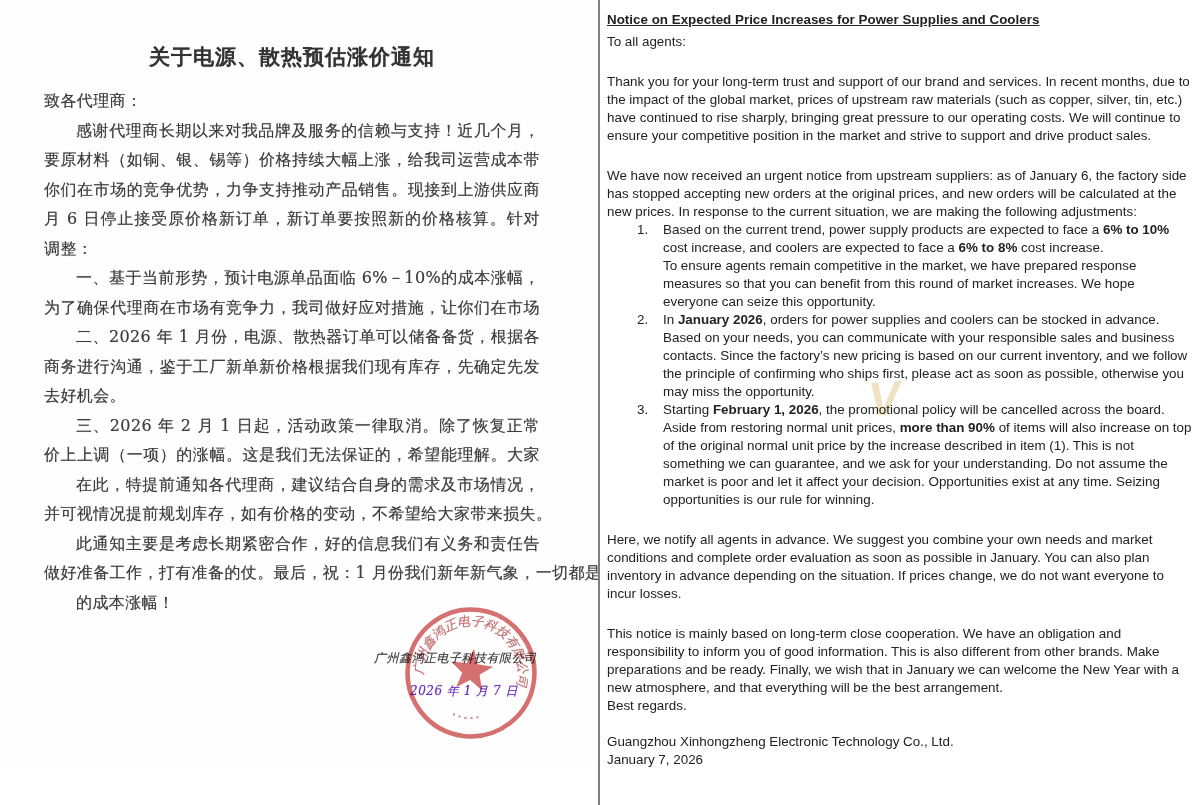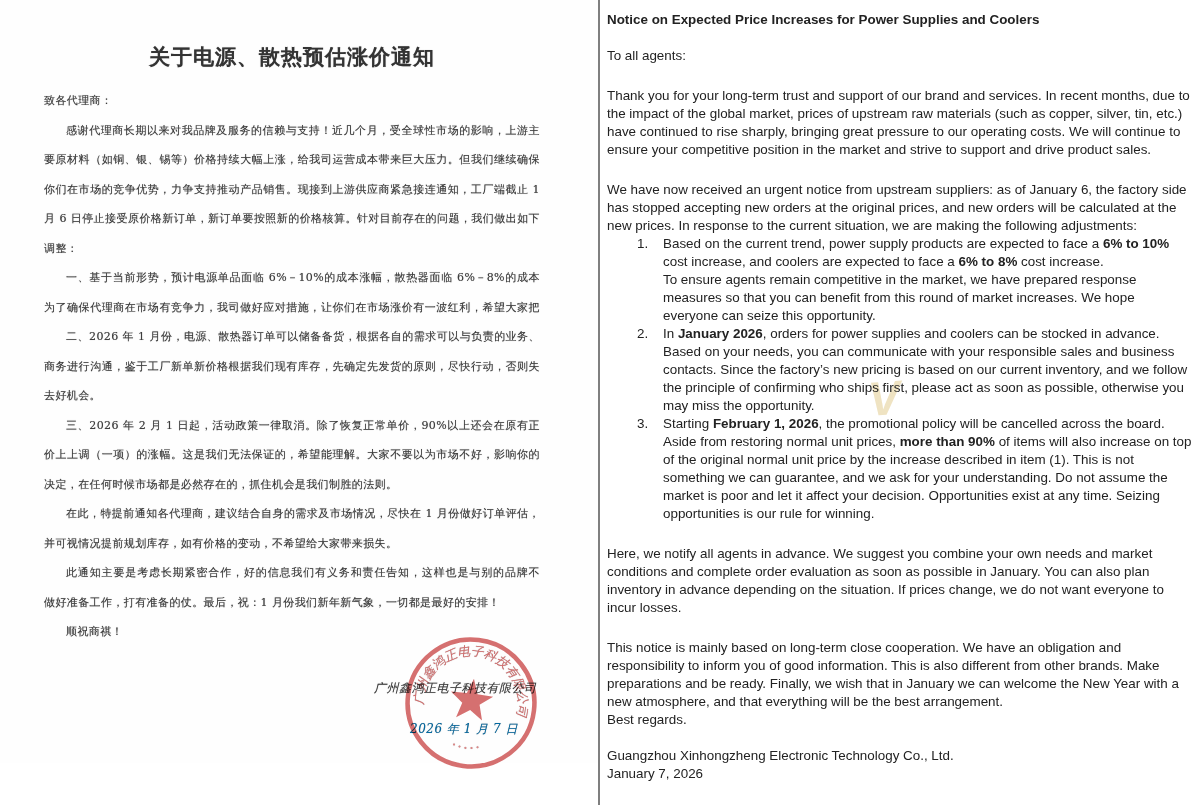--- a/index.html
+++ b/index.html
@@ -17,50 +17,50 @@
     font-family:"DejaVu Serif","Liberation Serif",serif;
     color:#3d3d3d;
     text-shadow:0 0 0.7px rgba(90,90,90,.65);
     background:#fefefe;
   }
   .cn-title {
     font-size:21px; font-weight:700; text-align:center;
     letter-spacing:1px; line-height:30px; margin-bottom:14px; color:#333;
   }
   .cn-line {
-    font-size:11px; line-height:29.5px; height:29.5px;
+    font-size:16px; line-height:29.5px; height:29.5px;
     white-space:nowrap; letter-spacing:0.4px;
   }
   .cn-line.j { white-space:normal; text-align:justify; text-align-last:justify; overflow:hidden; }
   .cn-line.ind { text-indent:2em; }
   .cn-footer { position:relative; height:129px;font-style:italic; }
   .cn-company {
     position:absolute; left:330px; top:33px;
     font-size:12px; letter-spacing:0.5px; color:#3d3d3d; white-space:nowrap;
   }
   .cn-date {
-    position:absolute; left:366px; top:74px;
-    font-size:12px; letter-spacing:0.5px; color:#0369a1; white-space:nowrap;
+    position:absolute; left:366px; top:66px;
+    font-size:12px; letter-spacing:0.5px; color:#6d28d9; white-space:nowrap;
   }
   .stamp {
     position:absolute; left:356px; top:-15px; width:142px; height:142px;
     transform:rotate(7deg); opacity:.88; mix-blend-mode:multiply;
     pointer-events:none;
   }
 
   
   .page-right {
     position:relative; width:602px; height:805px; flex:0 0 602px;
     border-left:2px solid #7f7f7f;
     padding:11px 8px 0 7px;
     font-size:13.4px; line-height:18px; color:#222222;
     background:#ffffff;
   }
   .en-content { position:relative; z-index:1; }
-  .en-title { font-weight:700; margin-bottom:18px; }
+  .en-title { font-weight:700; margin-bottom:4px;text-decoration:underline; }
   .en-salutation { margin-bottom:18px; }
   .en-para { text-align:left;margin-top:22px; }
   .b { font-weight:700; }
   ol.en-list { list-style:none; }
   ol.en-list li { position:relative; padding-left:56px; }
   ol.en-list .num { position:absolute; left:30px; top:0; width:18px; text-align:left; }
   .en-closing {}
   .en-sign { margin-top:18px; }
   .watermark {
     position:absolute; left:268px; top:390px; z-index:0;
@@ -94,35 +94,34 @@
 
     <div>
       <div class="cn-line j ind">二、2026 年 1 月份，电源、散热器订单可以储备备货，根据各自的需求可以与负责的业务、</div>
       <div class="cn-line j">商务进行沟通，鉴于工厂新单新价格根据我们现有库存，先确定先发货的原则，尽快行动，否则失</div>
       <div class="cn-line">去好机会。</div>
     </div>
 
     <div>
       <div class="cn-line j ind">三、2026 年 2 月 1 日起，活动政策一律取消。除了恢复正常单价，90%以上还会在原有正常单</div>
       <div class="cn-line j">价上上调（一项）的涨幅。这是我们无法保证的，希望能理解。大家不要以为市场不好，影响你的</div>
-      <div class="cn-line">决定，在任何时候市场都是必然存在的，抓住机会是我们制胜的法则。</div>
     </div>
 
     <div>
       <div class="cn-line j ind">在此，特提前通知各代理商，建议结合自身的需求及市场情况，尽快在 1 月份做好订单评估，</div>
       <div class="cn-line">并可视情况提前规划库存，如有价格的变动，不希望给大家带来损失。</div>
     </div>
 
     <div>
       <div class="cn-line j ind">此通知主要是考虑长期紧密合作，好的信息我们有义务和责任告知，这样也是与别的品牌不同，</div>
       <div class="cn-line">做好准备工作，打有准备的仗。最后，祝：1 月份我们新年新气象，一切都是最好的安排！</div>
     </div>
 
     <div>
-      <div class="cn-line ind">顺祝商祺！</div>
+      <div class="cn-line ind">的成本涨幅！</div>
     </div>
 
     <div class="cn-footer">
       <div class="cn-company">广州鑫鸿正电子科技有限公司</div>
       <div class="cn-date">2026 年 1 月 7 日</div>
 
       <svg class="stamp" viewBox="0 0 140 140">
         <circle cx="70" cy="70" r="62.5" fill="none" stroke="#cc4a4a" stroke-width="4.5" opacity="0.9"></circle>
         <polygon points="70,46 75.3,60.7 90.9,61.2 78.6,70.8 82.9,85.8 70,77 57.1,85.8 61.4,70.8 49.1,61.2 64.7,60.7" fill="#cc4a4a" opacity="0.9"></polygon>
         <defs>

